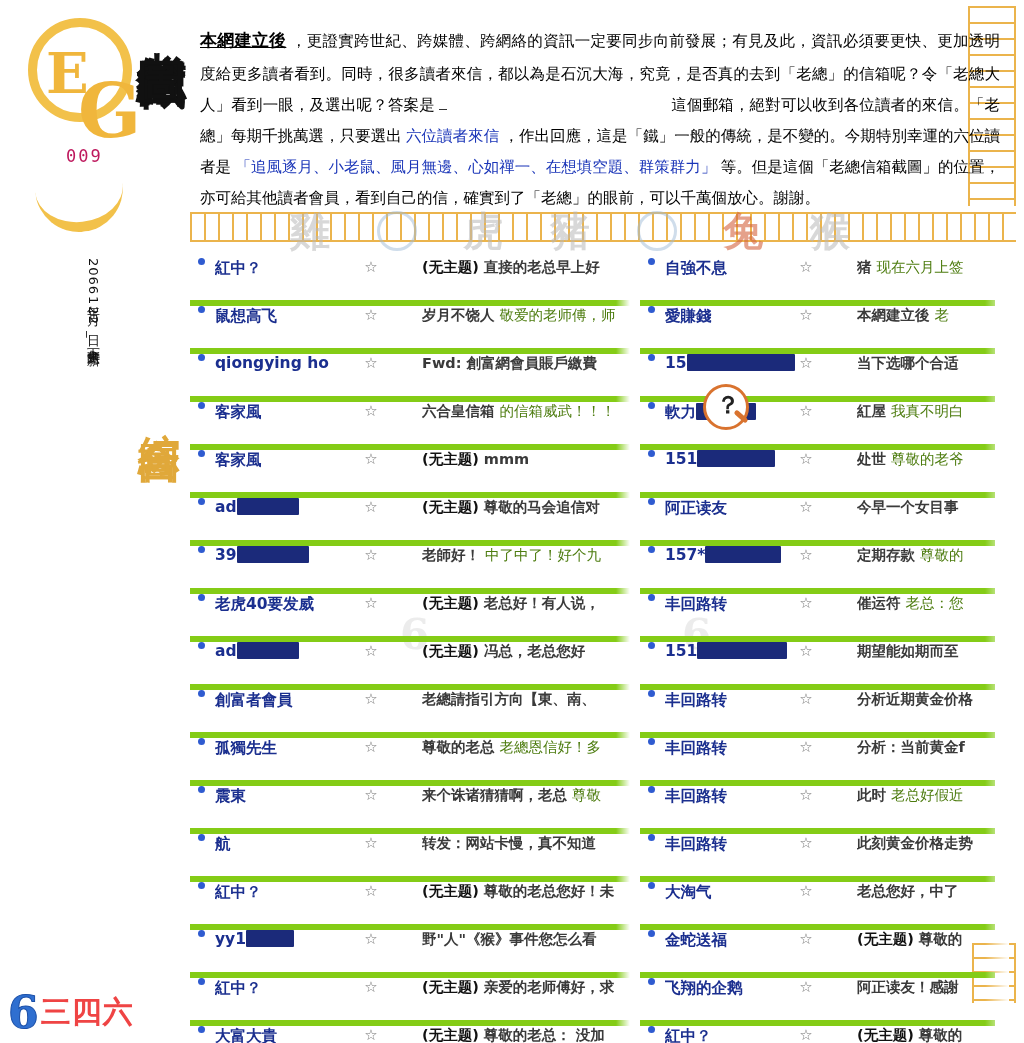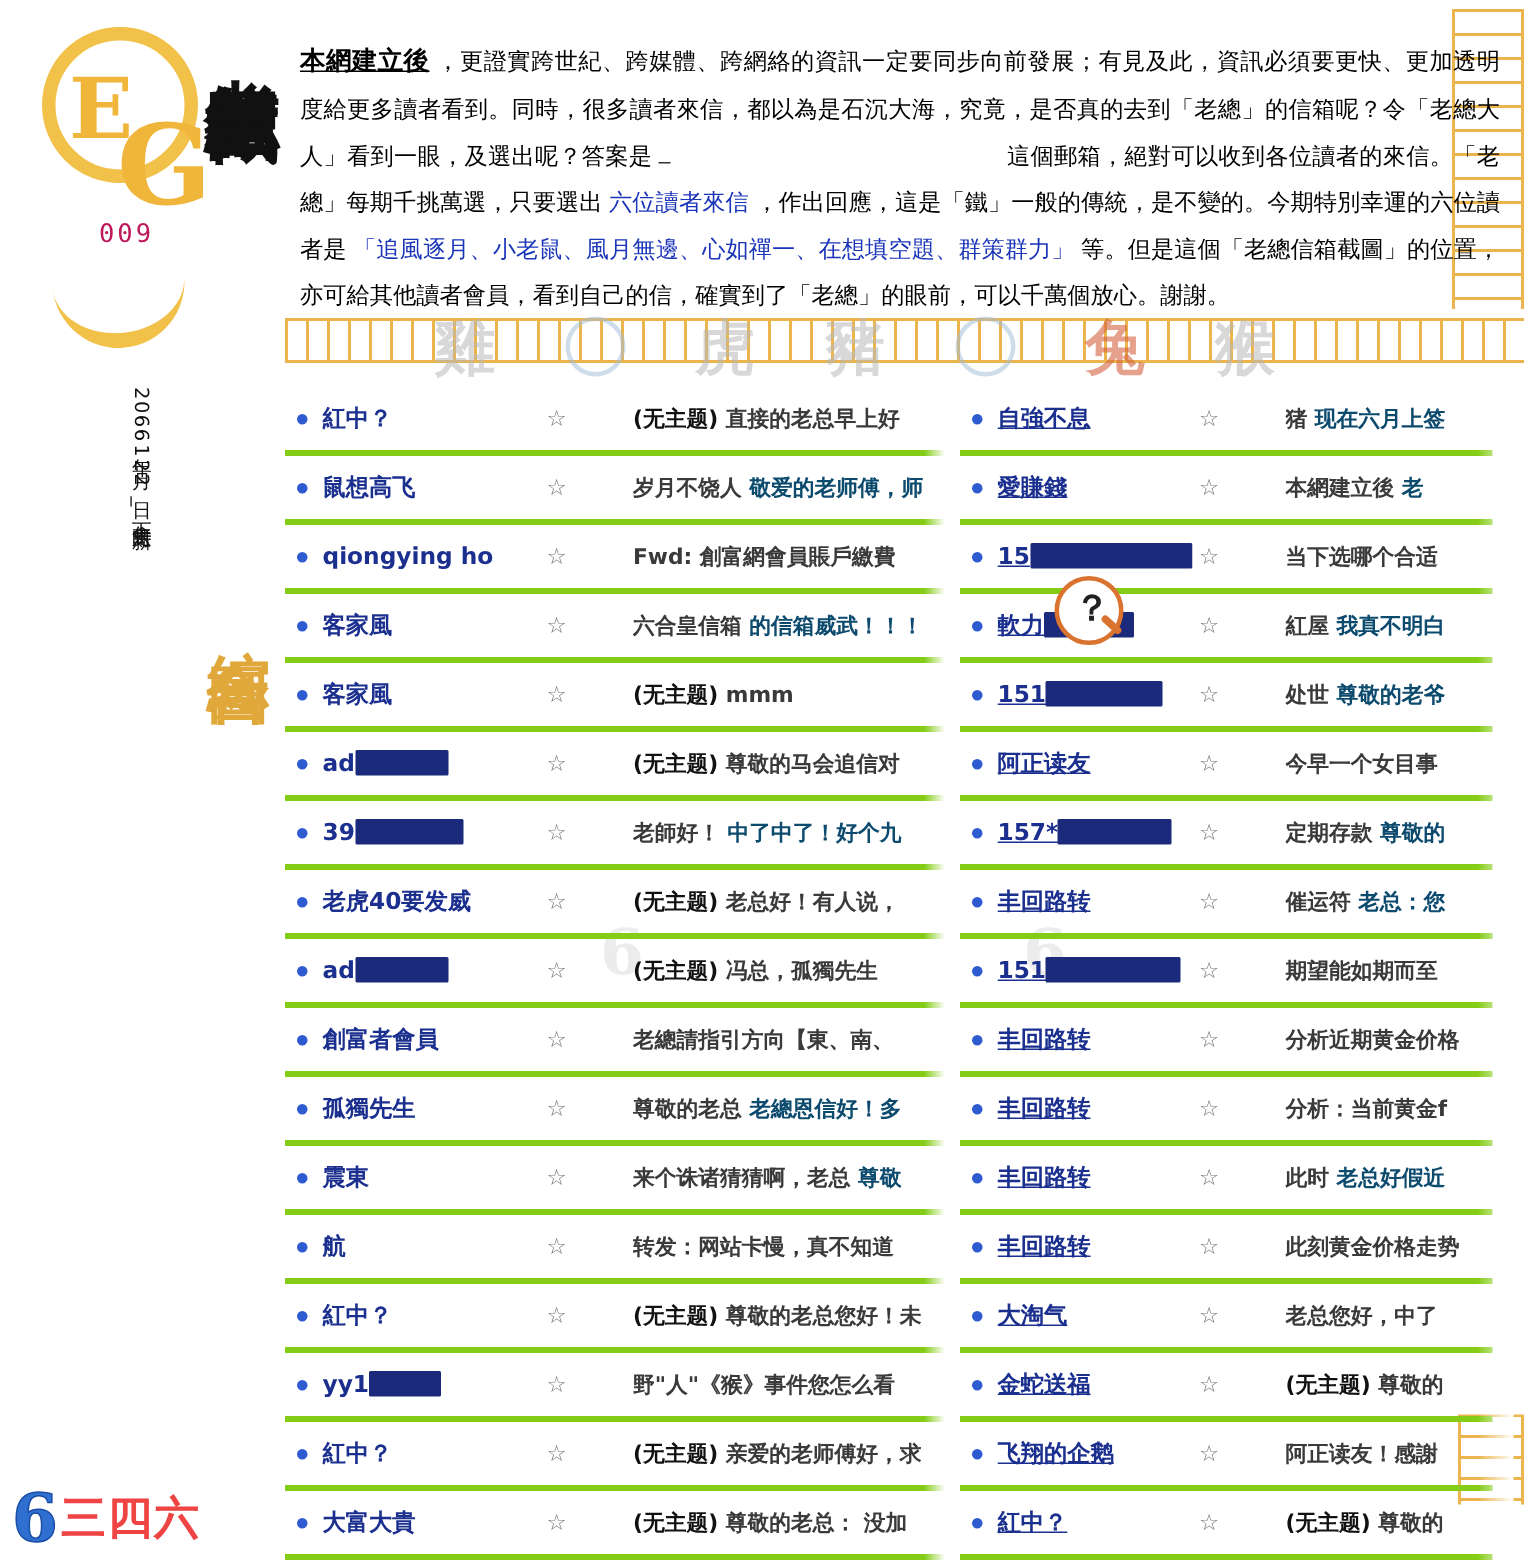--- a/index.html
+++ b/index.html
@@ -107,43 +107,43 @@
   }
 
   
   .mail-col{
     position:absolute;top:258px;
     font-family:"DejaVu Sans","Liberation Sans",sans-serif;
   }
   .col-left{left:190px;width:440px;}
   .col-right{left:640px;width:355px;}
   .mail-row{
-    display:flex;align-items:center;height:42px;
-    border-bottom:4px solid #84cc16;
+    display:flex;align-items:flex-start;height:42px;
+    border-bottom:6px solid #84cc16;
     overflow:hidden;white-space:nowrap;
   }
   .dot{
     width:7px;height:7px;border-radius:50%;background:#2f5bd0;
     margin:0 10px 0 8px;flex:none;
   }
   .sender{
     width:145px;flex:none;font-size:15.5px;font-weight:700;color:#1b2f8f;
     overflow:hidden;text-overflow:clip;white-space:nowrap;
     position:relative;
   }
-  .col-right .sender{width:130px;text-decoration:underline;}
+  .col-right .sender{width:130px;}
   .star{
     flex:none;width:22px;color:#777;font-size:15px;text-align:center;
   }
   .subject{
     font-size:14.5px;color:#3a3a3a;font-weight:700;
     overflow:hidden;white-space:nowrap;margin-left:40px;
   }
   .subject .nosub{color:#111;}
-  .subject .tail{color:#0c4a6e;font-weight:700;}
+  .subject .tail{color:#4d7c0f;font-weight:400;}
   .redact{
     display:inline-block;height:17px;background:#1b2a7a;vertical-align:-3px;
     border-radius:1px;
   }
 
   
   .col-left:after{
     content:"";position:absolute;right:0;top:0;width:14px;height:100%;
     background:linear-gradient(90deg,rgba(255,255,255,0),#ffffff);
   }
@@ -287,21 +287,21 @@
     <div class="mail-row">
       <span class="dot"></span>
       <span class="sender">老虎40要发威</span>
       <span class="star">☆</span>
       <span class="subject"><span class="nosub">(无主题) </span><span>老总好！有人说， </span></span>
     </div>
     <div class="mail-row">
       <span class="dot"></span>
       <span class="sender">ad<span class="redact" style="width: 62px;"></span></span>
       <span class="star">☆</span>
-      <span class="subject"><span class="nosub">(无主题) </span><span>冯总，孤獨先生 </span></span>
+      <span class="subject"><span class="nosub">(无主题) </span><span>冯总，老总您好 </span></span>
     </div>
     <div class="mail-row">
       <span class="dot"></span>
       <span class="sender">創富者會員</span>
       <span class="star">☆</span>
       <span class="subject"><span>老總請指引方向【東、南、 </span></span>
     </div>
     <div class="mail-row">
       <span class="dot"></span>
       <span class="sender">孤獨先生</span>

